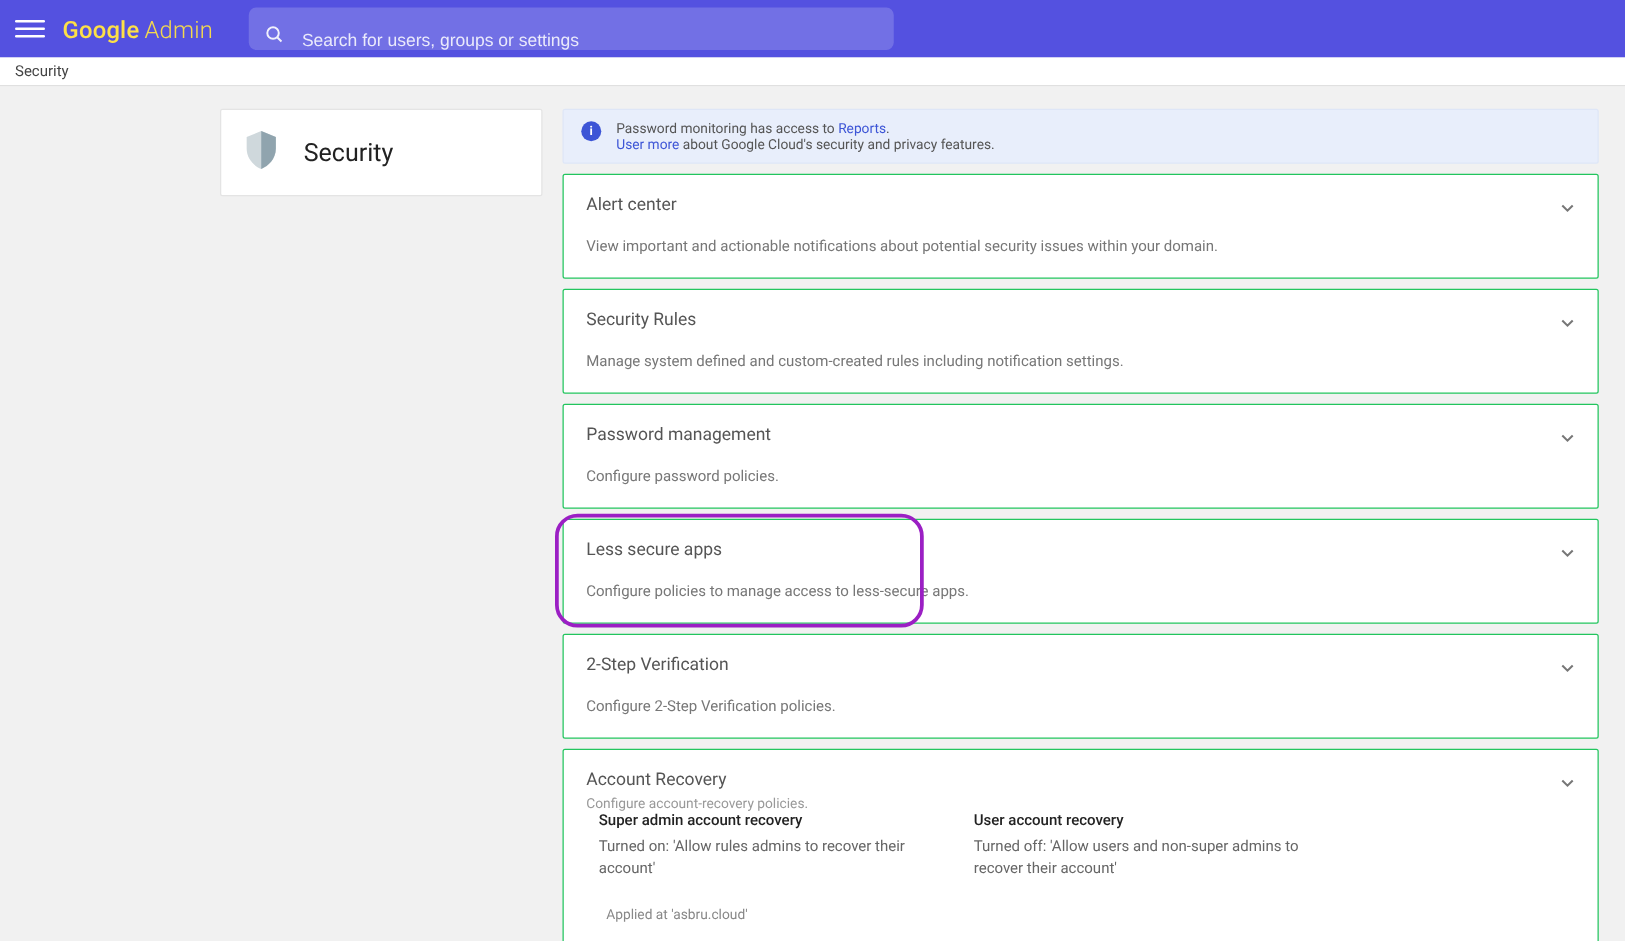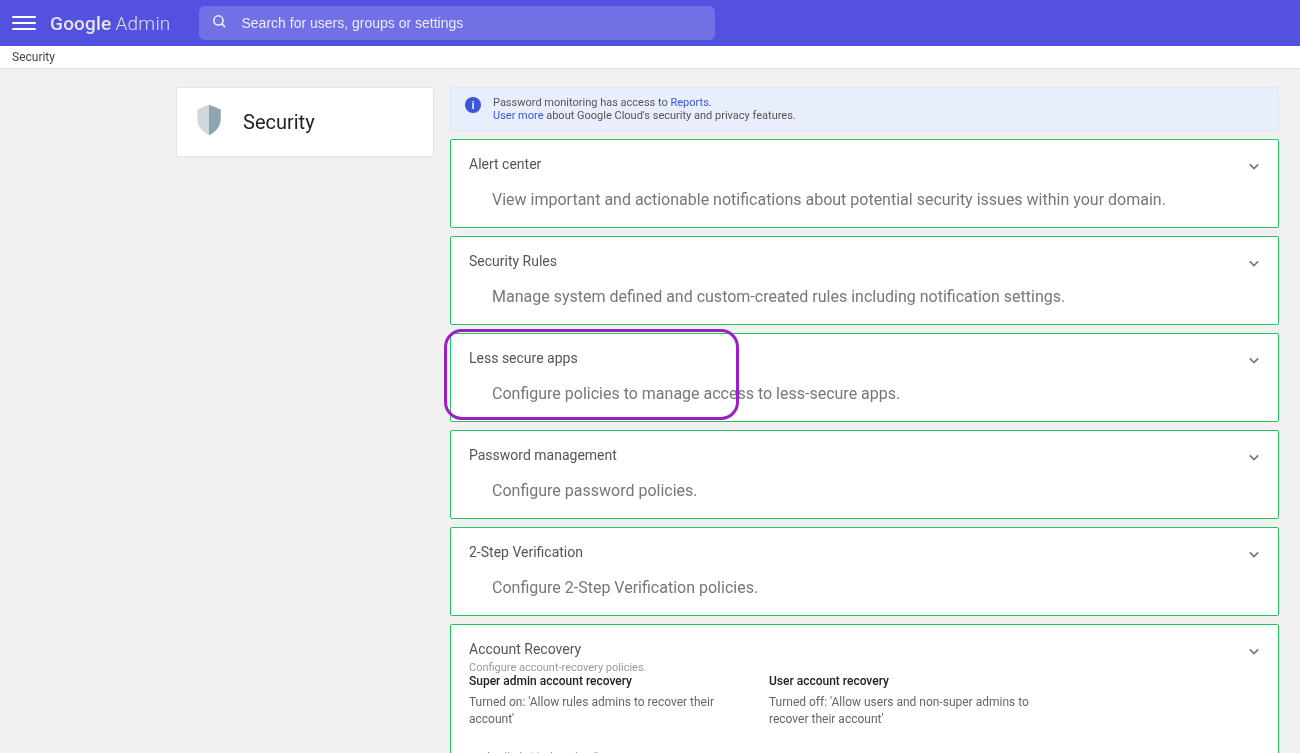--- a/index.html
+++ b/index.html
@@ -8,30 +8,30 @@
   
   .topbar {
     height: 46px;
     background: #5451e0;
     display: flex;
     align-items: center;
     padding: 0 12px;
   }
   .hamburger { width: 24px; height: 24px; display:flex; flex-direction:column; justify-content:center; gap:4px; cursor:pointer; margin-right:14px;}
   .hamburger span { display:block; height:2px; background:#fff; border-radius:1px; }
-  .logo { color:#e5e5e5; font-size:19px; letter-spacing:0.2px; display:flex; align-items:baseline; gap:4px; margin-right:28px;justify-content:center;}
+  .logo { color:#fde047; font-size:19px; letter-spacing:0.2px; display:flex; align-items:baseline; gap:4px; margin-right:28px;justify-content:center;}
   .logo .g { font-weight:500; }
   .logo .admin { font-weight:300; opacity:0.95; }
   .searchwrap {
     background: rgba(255,255,255,0.18);
     height: 34px;
     width: 516px;
     border-radius: 6px;
     display:flex;
-    align-items:center;
+    align-items:flex-end;
     padding: 0 12px;
     color:#fff;
   }
   .searchwrap input {
     flex:1;
     background:transparent;
     border:none;
     outline:none;
     color:#fff;
     font-size:14px;
@@ -98,21 +98,21 @@
 
   .panel {
     background:#fff;
     border:1px solid #22c55e;
     border-radius:2px;
     margin-bottom:8px;
     position:relative;
     padding:16px 18px 18px 18px;
   }
   .panel .title { font-size:14px; color:#555; margin-bottom:18px; }
-  .panel .desc  { font-size:16px; color:#777;margin-left:23px; }
+  .panel .desc  { font-size:12px; color:#777; }
   .chev {
     position:absolute;
     right:14px;
     top:16px;
     color:#777;
   }
   .chev svg{width:20px;height:20px;}
 
   .highlight-ring {
     position:absolute;
@@ -120,21 +120,21 @@
     border-radius:18px;
     pointer-events:none;
     left:-7px;
     top:-5px;
     width:295px;
     height:91px;
   }
 
   
   .recov .subtitle { font-size:11px; color:#999; margin-top:-14px; margin-bottom:0;}
-  .recov-cols { display:flex; gap:40px; }
+  .recov-cols { display:flex; gap:40px;margin-left:10px; }
   .recov-col { width:260px; font-size:12px; color:#222;}
   .recov-col .h { font-weight:500; margin-bottom:6px;}
   .recov-col .b { color:#666; line-height:1.4;}
   .applied { font-size:11px; color:#888; margin-top:22px;margin-left:16px;}
 </style>
 </head>
 <body>
 
 <div class="topbar">
   <div class="hamburger">
@@ -196,38 +196,38 @@
     </div>
 
     <div class="panel">
       <div class="title">Security Rules</div>
       <div class="desc">Manage system defined and custom-created rules including notification settings.</div>
       <span class="chev"><svg viewBox="0 0 24 24" fill="none" stroke="#777" stroke-width="2">
             <polyline points="7 10 12 15 17 10"></polyline>
           </svg></span>
     </div>
 
+    <div class="panel">
+      <div class="title">Password management</div>
+      <div class="desc">Configure password policies.</div>
+      <span class="chev"><svg viewBox="0 0 24 24" fill="none" stroke="#777" stroke-width="2">
+            <polyline points="7 10 12 15 17 10"></polyline>
+          </svg></span>
+    </div>
+
     <div class="panel" style="position:relative;">
       <div class="highlight-ring"></div>
       <div class="title">Less secure apps</div>
       <div class="desc">Configure policies to manage access to less-secure apps.</div>
       <span class="chev"><svg viewBox="0 0 24 24" fill="none" stroke="#777" stroke-width="2">
             <polyline points="7 10 12 15 17 10"></polyline>
           </svg></span>
     </div>
 
     <div class="panel">
-      <div class="title">Password management</div>
-      <div class="desc">Configure password policies.</div>
-      <span class="chev"><svg viewBox="0 0 24 24" fill="none" stroke="#777" stroke-width="2">
-            <polyline points="7 10 12 15 17 10"></polyline>
-          </svg></span>
-    </div>
-
-    <div class="panel">
       <div class="title">2-Step Verification</div>
       <div class="desc">Configure 2-Step Verification policies.</div>
       <span class="chev"><svg viewBox="0 0 24 24" fill="none" stroke="#777" stroke-width="2">
             <polyline points="7 10 12 15 17 10"></polyline>
           </svg></span>
     </div>
 
     <div class="panel recov">
       <div class="title">Account Recovery</div>
       <div class="subtitle">Configure account-recovery policies.</div>

